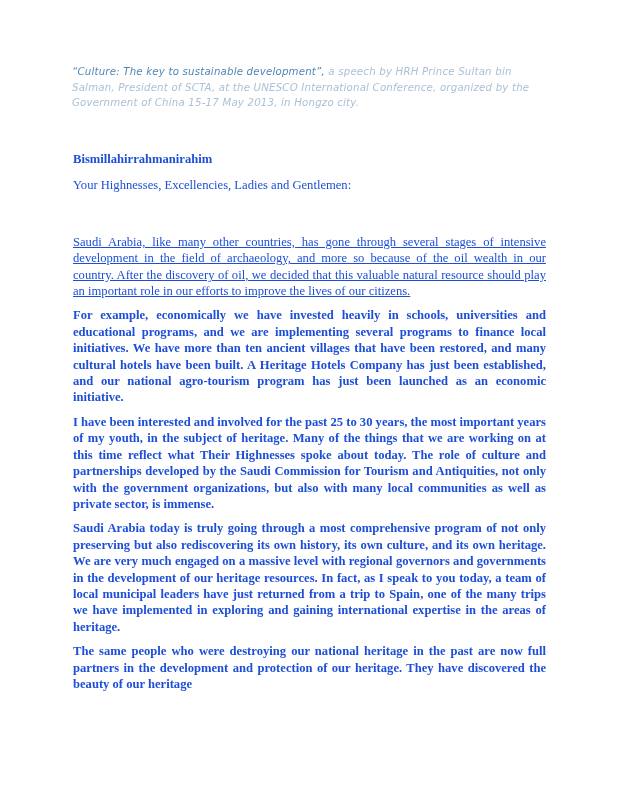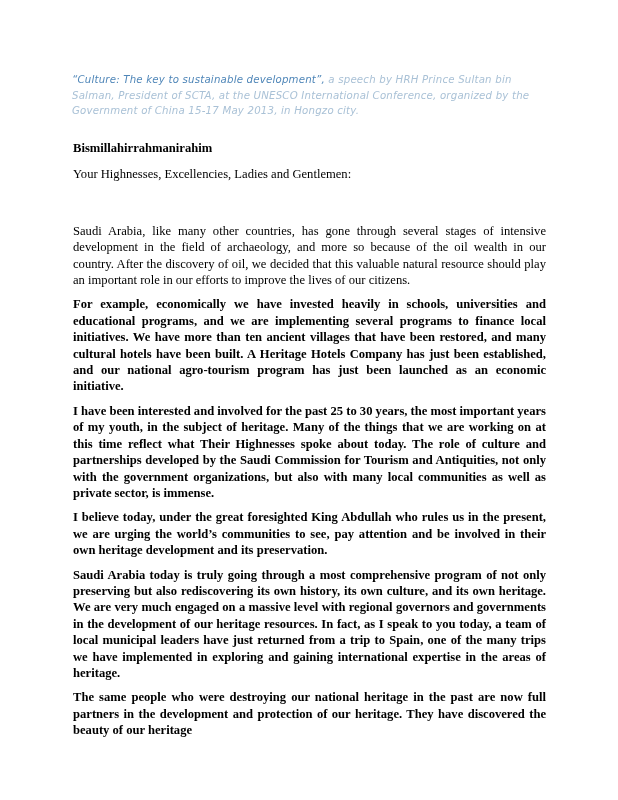--- a/index.html
+++ b/index.html
@@ -1,44 +1,43 @@
 <!DOCTYPE html>
 <html><head>
 <meta charset="utf-8">
 <style>
   html, body { margin: 0; padding: 0; background: #ffffff; }
   body { width: 618px; height: 800px; position: relative; overflow: hidden; }
   .page { position: absolute; left: 0; top: 0; width: 618px; height: 800px; background: #ffffff; }
   .header {
-    position: absolute; left: 72px; top: 72px; width: 480px;
+    position: absolute; left: 72px; top: 64px; width: 480px;
     font-family: "DejaVu Sans", sans-serif; font-style: italic;
     font-size: 10.2px; line-height: 15.5px; color: #a9c1d6; letter-spacing: 0.2px;
   }
   .header .title-quote { color: #4f86b8; }
   .body {
-    position: absolute; left: 73px; top: 140px; width: 473px;
-    font-family: "Liberation Serif", serif; font-size: 12.6px; line-height: 16.4px; color: #000000;
+    position: absolute; left: 73px; top: 151px; width: 473px;
+    font-family: "Liberation Serif", serif; font-size: 12.6px; line-height: 16.4px; color: #1d4ed8;
   }
   .body p { margin: 0; }
   .bold { font-weight: bold; }
   .just { text-align: justify; }
   .gap-s { margin-top: 10px !important; }
   .gap-m { margin-top: 8px !important; font-weight: bold; }
-  .gap-l { margin-top: 40px !important; }
+  .gap-l { margin-top: 40px !important; text-decoration: underline; }
 </style>
 </head>
 <body>
 
 <div class="page">
   <div class="header"><span class="title-quote">“Culture: The key to sustainable development”,</span><span> a speech by HRH Prince Sultan bin Salman, President of SCTA, at the UNESCO International Conference, organized by the Government of China 15-17 May 2013, in Hongzo city.</span></div>
 
   <div class="body">
     <p class="bold">Bismillahirrahmanirahim</p>
     <p class="gap-s">Your Highnesses, Excellencies, Ladies and Gentlemen:</p>
 
     <p class="just gap-l" style="margin-top:43px">Saudi Arabia, like many other countries, has gone through several stages of intensive development in the field of archaeology, and more so because of the oil wealth in our country. After the discovery of oil, we decided that this valuable natural resource should play an important role in our efforts to improve the lives of our citizens.</p>
     <p class="just gap-m">For example, economically we have invested heavily in schools, universities and educational programs, and we are implementing several programs to finance local initiatives. We have more than ten ancient villages that have been restored, and many cultural hotels have been built. A Heritage Hotels Company has just been established, and our national agro-tourism program has just been launched as an economic initiative.</p>
     <p class="just gap-m">I have been interested and involved for the past 25 to 30 years, the most important years of my youth, in the subject of heritage. Many of the things that we are working on at this time reflect what Their Highnesses spoke about today. The role of culture and partnerships developed by the Saudi Commission for Tourism and Antiquities, not only with the government organizations, but also with many local communities as well as private sector, is immense.</p>
-    <p class="just gap-m">I believe today, under the great foresighted King Abdullah who rules us in the present, we are urging the world’s communities to see, pay attention and be involved in their own heritage development and its preservation.</p>
     <p class="just gap-m">Saudi Arabia today is truly going through a most comprehensive program of not only preserving but also rediscovering its own history, its own culture, and its own heritage. We are very much engaged on a massive level with regional governors and governments in the development of our heritage resources. In fact, as I speak to you today, a team of local municipal leaders have just returned from a trip to Spain, one of the many trips we have implemented in exploring and gaining international expertise in the areas of heritage.</p>
     <p class="just gap-m">The same people who were destroying our national heritage in the past are now full partners in the development and protection of our heritage. They have discovered the beauty of our heritage</p>
   </div>
 </div>
 
 </body></html>

